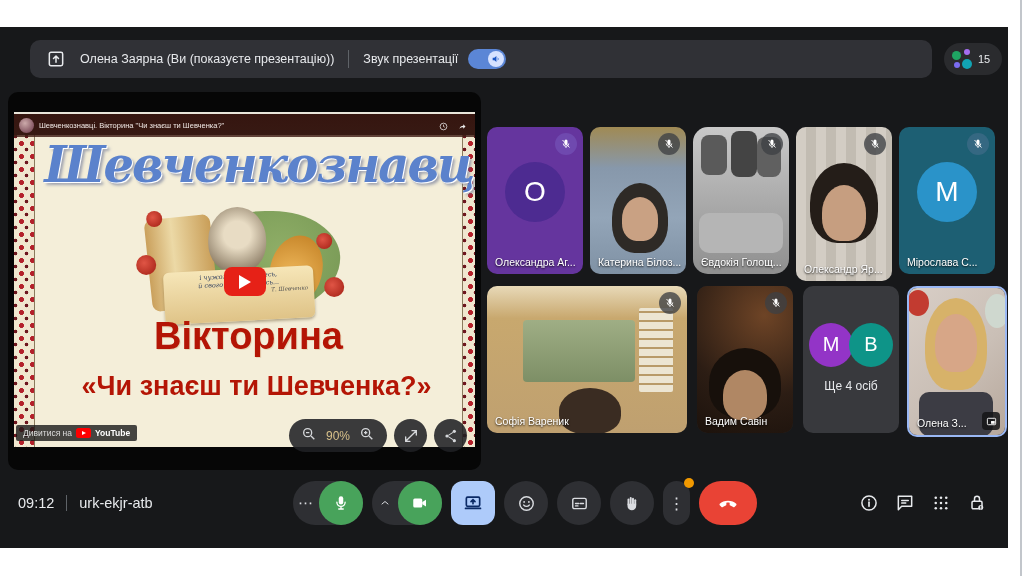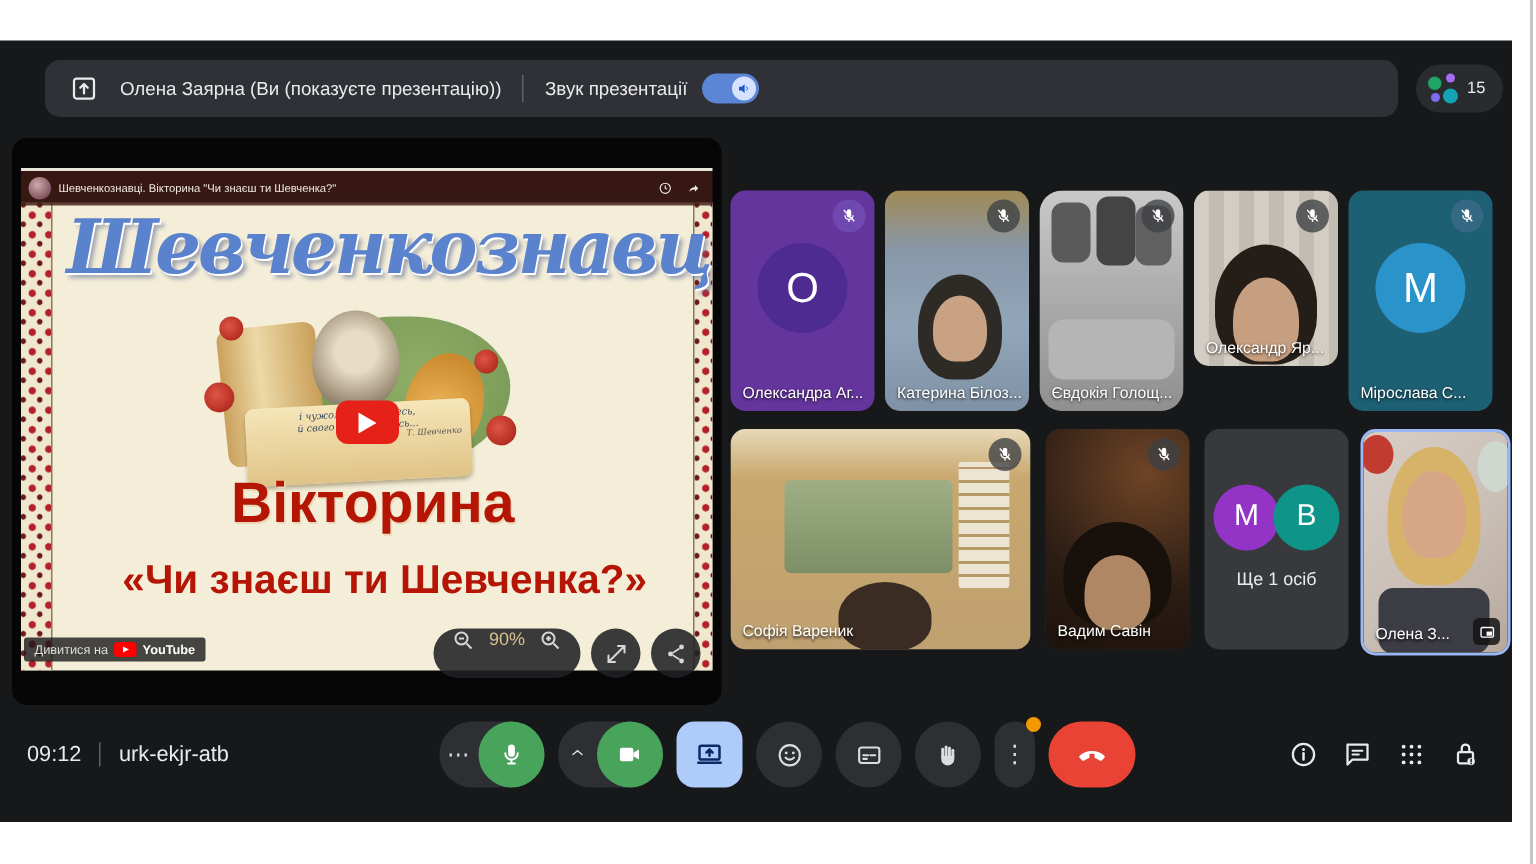--- a/index.html
+++ b/index.html
@@ -48,21 +48,21 @@
   .scroll2 .sig{font-size:5.5px;text-align:right;color:#555;}
   .play{position:absolute;left:50%;top:132px;transform:translateX(-50%);width:42px;height:29px;border-radius:8px;background:#e62117;display:flex;align-items:center;justify-content:center;cursor:pointer;z-index:5;}
   .play::after{content:"";border-left:12px solid #fff;border-top:7px solid transparent;border-bottom:7px solid transparent;}
   .sline1{position:absolute;left:22px;right:14px;top:180px;text-align:center;font-weight:bold;font-size:38px;color:#b41505;text-shadow:1px 1px 0 #e8d8b8;}
   .sline2{position:absolute;left:38px;right:14px;top:236px;text-align:center;font-weight:bold;font-size:27px;color:#b41505;white-space:nowrap;}
   .wm{position:absolute;left:8px;top:333px;background:rgba(25,25,25,.8);border-radius:2px;display:flex;align-items:center;gap:4px;padding:3px 7px;color:#ddd;font-size:8.5px;z-index:7;}
   .ytlogo{width:15px;height:10px;border-radius:2.5px;background:#f00;display:inline-flex;align-items:center;justify-content:center;}
   .ytlogo::after{content:"";border-left:4px solid #fff;border-top:2.5px solid transparent;border-bottom:2.5px solid transparent;}
   .ytword{color:#fff;font-weight:bold;font-size:8.5px;}
   .zoomer{position:absolute;right:14px;top:327px;display:flex;gap:7px;z-index:8;}
-  .zpill{height:33px;border-radius:17px;background:rgba(32,33,36,.88);display:flex;gap:9px;padding:0 12px;}
+  .zpill{height:33px;border-radius:17px;background:rgba(32,33,36,.88);display:flex;align-items:center;gap:9px;padding:0 12px;}
   .zpct{color:#d7c08a;font-size:12px;}
   .zbtn{width:33px;height:33px;border-radius:50%;background:rgba(32,33,36,.88);display:flex;align-items:center;justify-content:center;cursor:pointer;}
 
   
   .tile{position:absolute;border-radius:10px;overflow:hidden;background:#26262a;cursor:pointer;}
   .tile .name{position:absolute;left:8px;bottom:6px;color:#fff;font-size:10.5px;text-shadow:0 1px 2px rgba(0,0,0,.9);z-index:5;white-space:nowrap;}
   .mute{position:absolute;top:6px;right:6px;width:22px;height:22px;border-radius:50%;background:rgba(62,64,68,.78);display:flex;align-items:center;justify-content:center;z-index:5;}
   .avletter{position:absolute;left:50%;top:44%;transform:translate(-50%,-50%);width:60px;height:60px;border-radius:50%;display:flex;align-items:center;justify-content:center;color:#fff;font-size:28px;}
   .t-purple{background:#65359e;}.t-purple .avletter{background:#4d2b91;}
   .t-blue{background:#1d5f73;}.t-blue .avletter{background:#2a93c9;}
@@ -234,21 +234,21 @@
     <div class="head" style="left:6px;top:86px;width:84px;height:40px;background:#b5b5b5;border-radius:10px;"></div>
     <span class="mute">
         <svg width="12" height="12" viewBox="0 0 24 24">
           <rect x="9" y="3" width="6" height="11" rx="3" fill="#fff"></rect>
           <path d="M6.5 11a5.5 5.5 0 0 0 11 0M12 16.5V20" fill="none" stroke="#fff" stroke-width="1.8"></path>
           <path d="M5 4l14 15" stroke="#fff" stroke-width="1.8"></path>
         </svg>
       </span>
     <span class="name">Євдокія Голощ...</span>
   </div>
-  <div class="tile" style="left:796px;top:127px;width:96px;height:117px;">
+  <div class="tile" style="left:796px;top:127px;width:96px;height:154px;">
     <div class="vbg" style="background:repeating-linear-gradient(90deg,#d3cdc4 0 10px,#c2bcb2 10px 20px);"></div>
     <div class="head" style="left:14px;top:36px;width:68px;height:80px;background:#241d18;"></div>
     <div class="head" style="left:26px;top:58px;width:44px;height:56px;background:#c69e80;"></div>
     <span class="mute">
         <svg width="12" height="12" viewBox="0 0 24 24">
           <rect x="9" y="3" width="6" height="11" rx="3" fill="#fff"></rect>
           <path d="M6.5 11a5.5 5.5 0 0 0 11 0M12 16.5V20" fill="none" stroke="#fff" stroke-width="1.8"></path>
           <path d="M5 4l14 15" stroke="#fff" stroke-width="1.8"></path>
         </svg>
       </span>
@@ -291,21 +291,21 @@
           <path d="M5 4l14 15" stroke="#fff" stroke-width="1.8"></path>
         </svg>
       </span>
     <span class="name">Вадим Савін</span>
   </div>
   <div class="tile t-more" style="left:803px;top:286px;width:96px;height:147px;">
     <span class="more-av">
       <i class="ma1">М</i>
       <i class="ma2">В</i>
     </span>
-    <span class="more-label">Ще 1 осіб</span>
+    <span class="more-label">Ще 4 осіб</span>
   </div>
   <div class="tile t-olena" style="left:907px;top:286px;width:96px;height:147px;">
     <div class="vbg" style="background:linear-gradient(135deg,#d8cec6 0%,#cabfb6 55%,#b7a89c 100%);"></div>
     <div class="head" style="left:-2px;top:2px;width:22px;height:26px;background:#c23b30;border-radius:50%;"></div>
     <div class="head" style="right:-4px;left:auto;top:6px;width:24px;height:34px;background:#cfd8cf;border-radius:50%;"></div>
     <div class="head" style="left:16px;top:10px;width:62px;height:92px;background:#d7b269;"></div>
     <div class="head" style="left:26px;top:26px;width:42px;height:58px;background:#d7a687;"></div>
     <div class="head" style="left:10px;top:104px;width:74px;height:44px;background:#3c3c44;border-radius:10px;"></div>
     <span class="pip">
         <svg width="11" height="11" viewBox="0 0 24 24">

